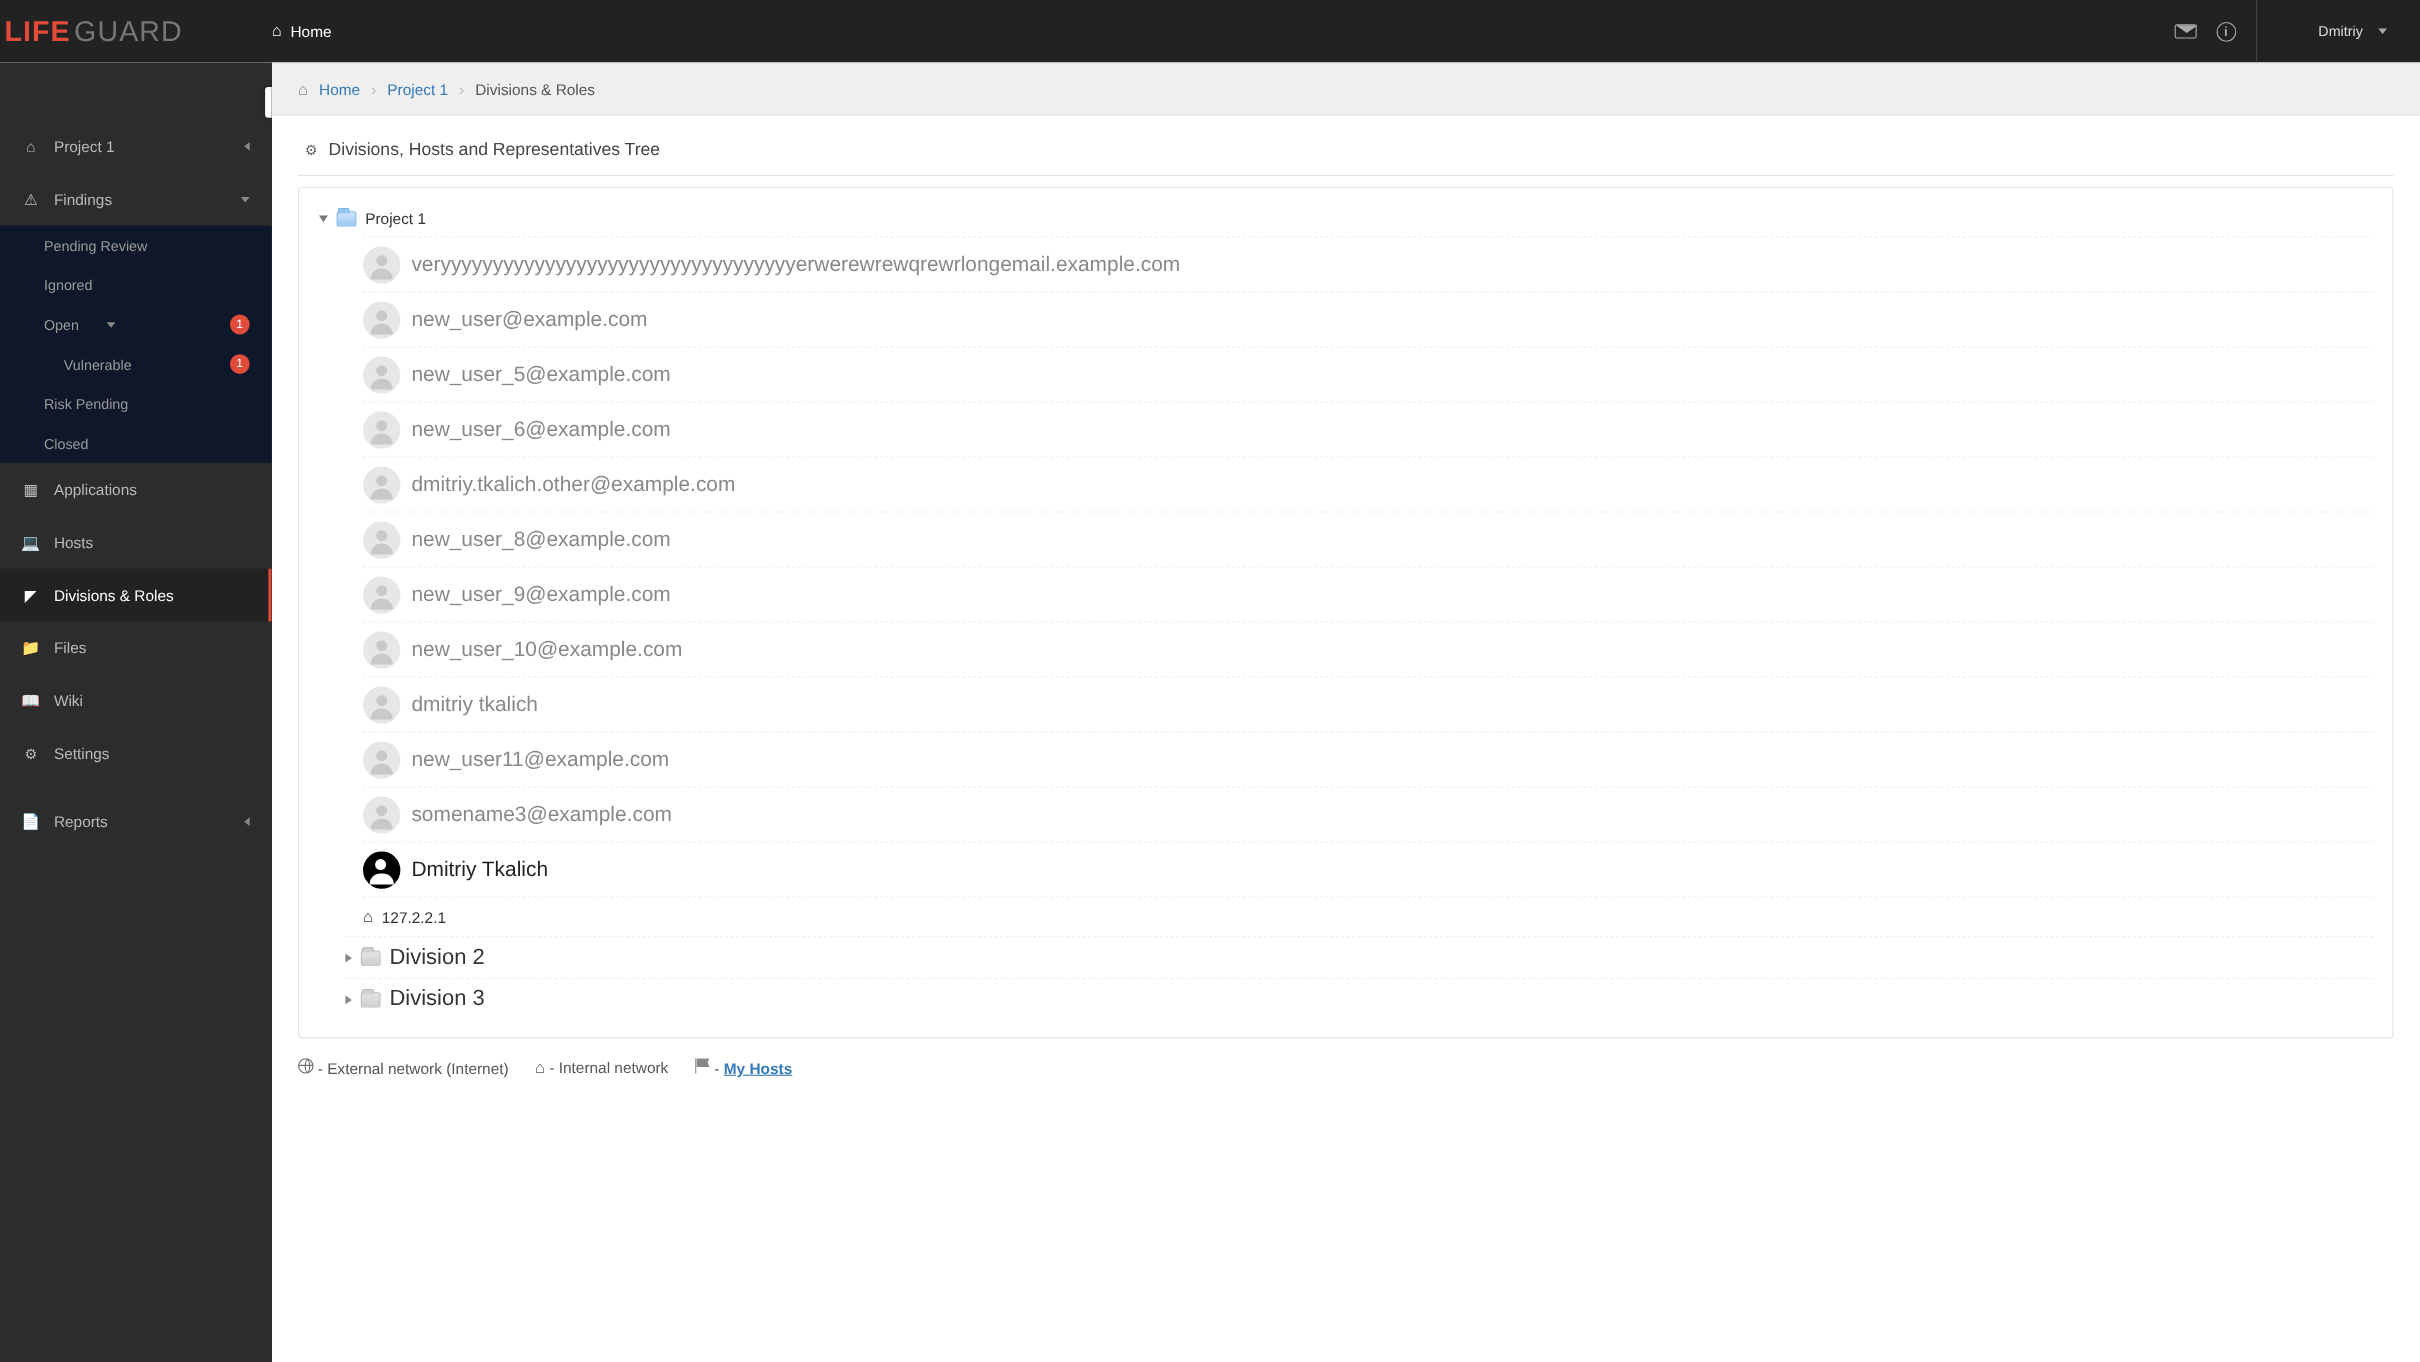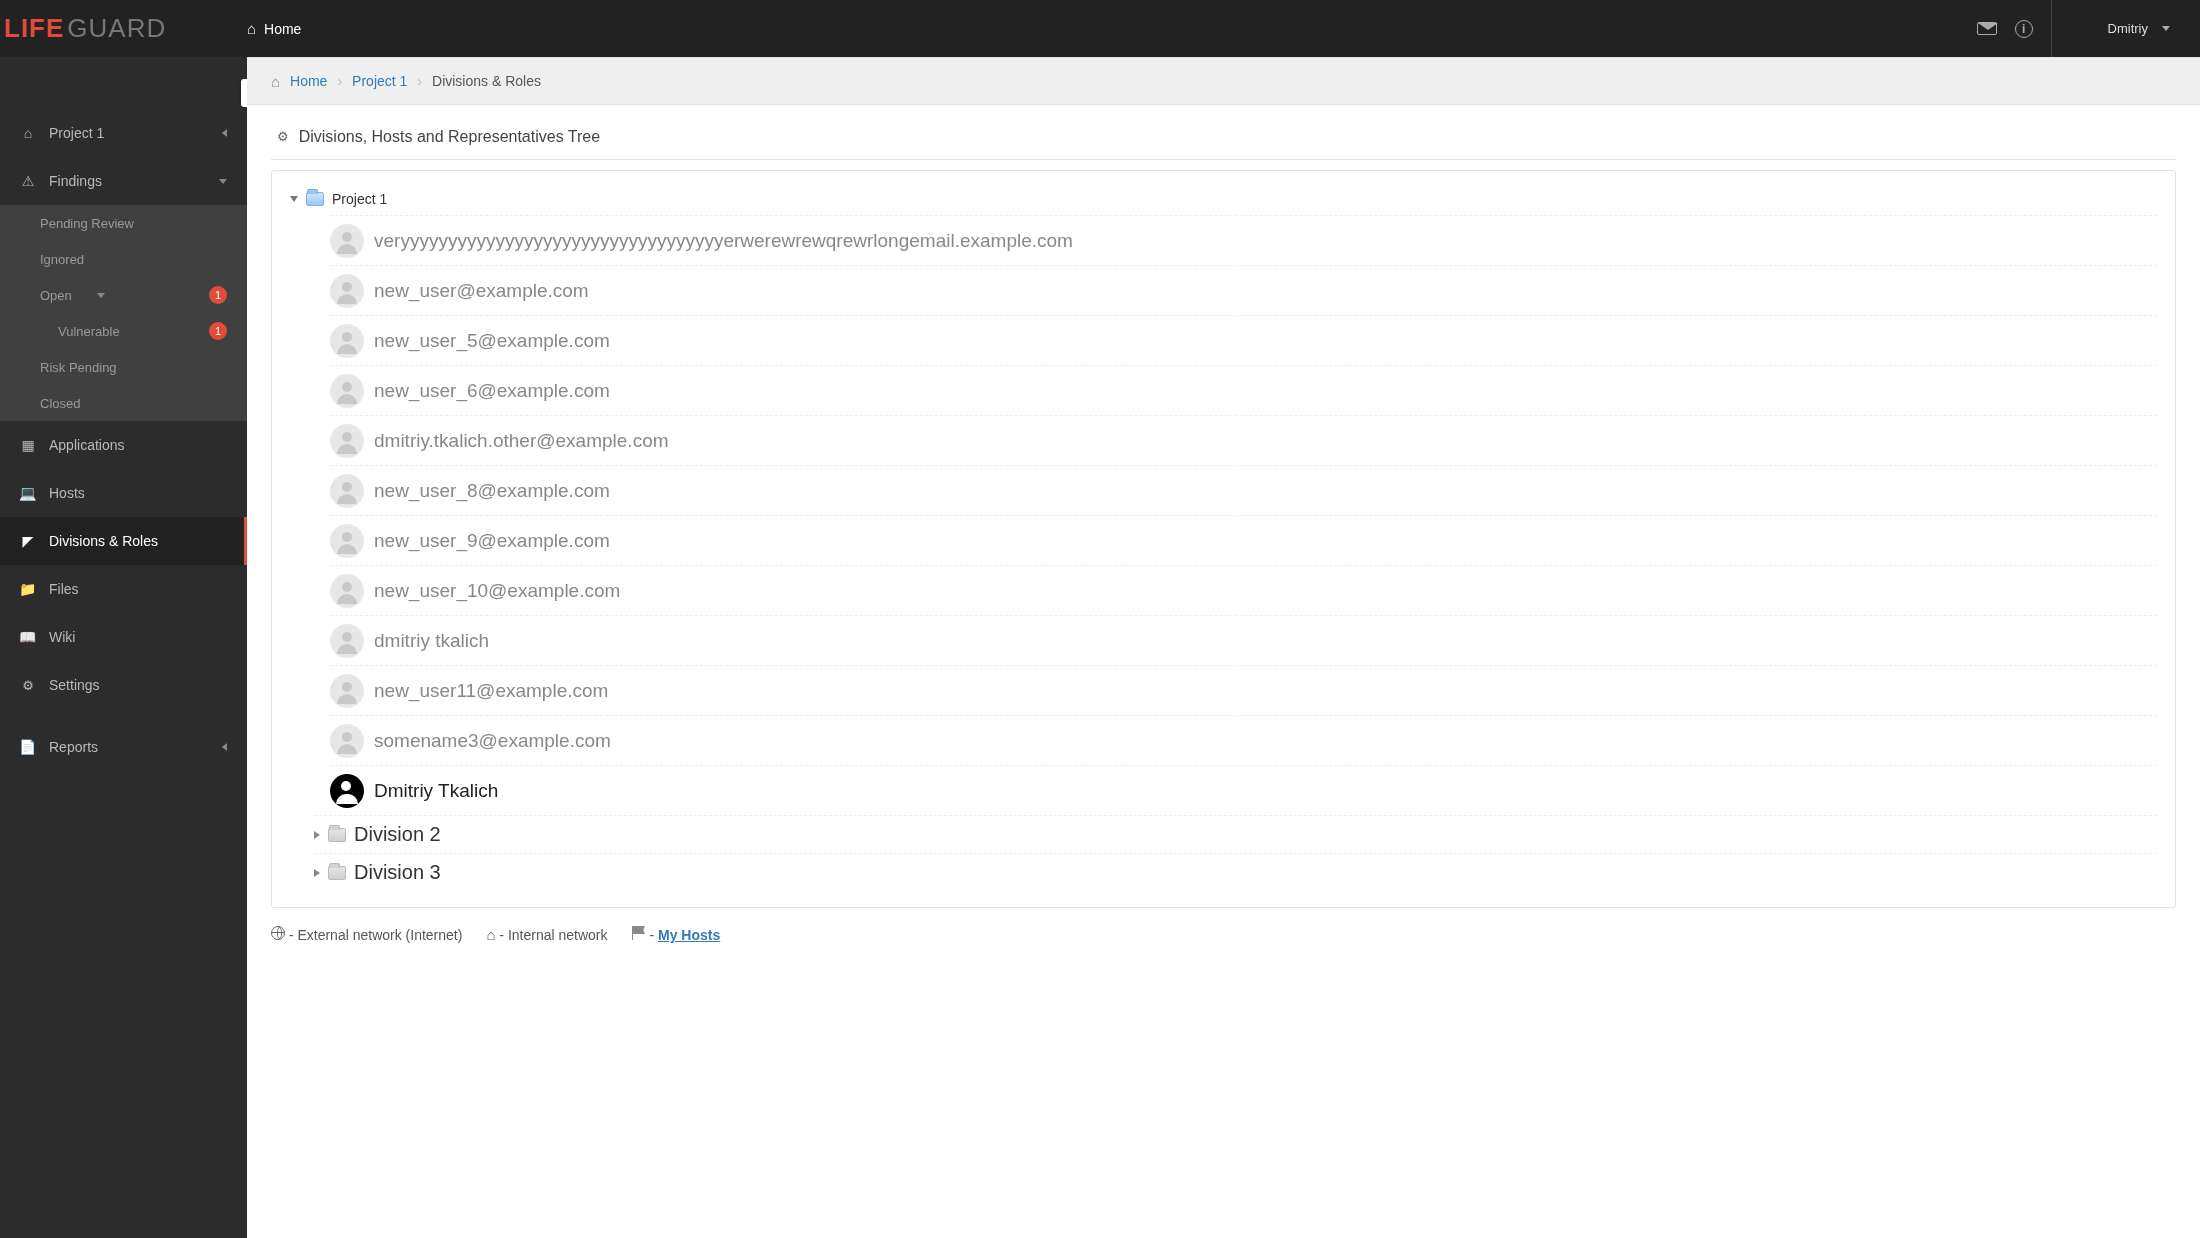--- a/index.html
+++ b/index.html
@@ -97,21 +97,21 @@
     justify-content: space-between;
   }
   .side-item .lbl { display:flex; align-items:center; gap: 13px; }
   .side-item.active {
     background: #222222;
     color: #fff;
     border-right: 3px solid #e04b3a;
   }
 
   .side-sub {
-    background: #404040;
+    background: #0f172a;
   }
   .side-sub .sub-item {
     display:flex; align-items:center; justify-content:space-between;
     padding: 0 20px 0 40px;
     height: 36px;
     font-size: 13px;
     color: #999;
     cursor:pointer;
   }
   .side-sub .sub-item.indent2 { padding-left: 58px; }
@@ -486,20 +486,24 @@
             <span class="user-avatar"></span>
             <span>somename3@example.com</span>
           </div>
         </div>
 
       <div class="user-row dark-row">
         <span class="user-avatar dark"></span>
         <span>Dmitriy Tkalich</span>
       </div>
 
+      <div class="host-row">
+        <span class="i-home"></span>
+        <span>127.2.2.1</span>
+      </div>
 
       <div id="subdiv-list">
           <div class="child-folder-row">
             <span class="toggle-closed"></span>
             <span class="folder-closed"></span>
             <span>Division 2</span>
           </div>
           <div class="child-folder-row">
             <span class="toggle-closed"></span>
             <span class="folder-closed"></span>

